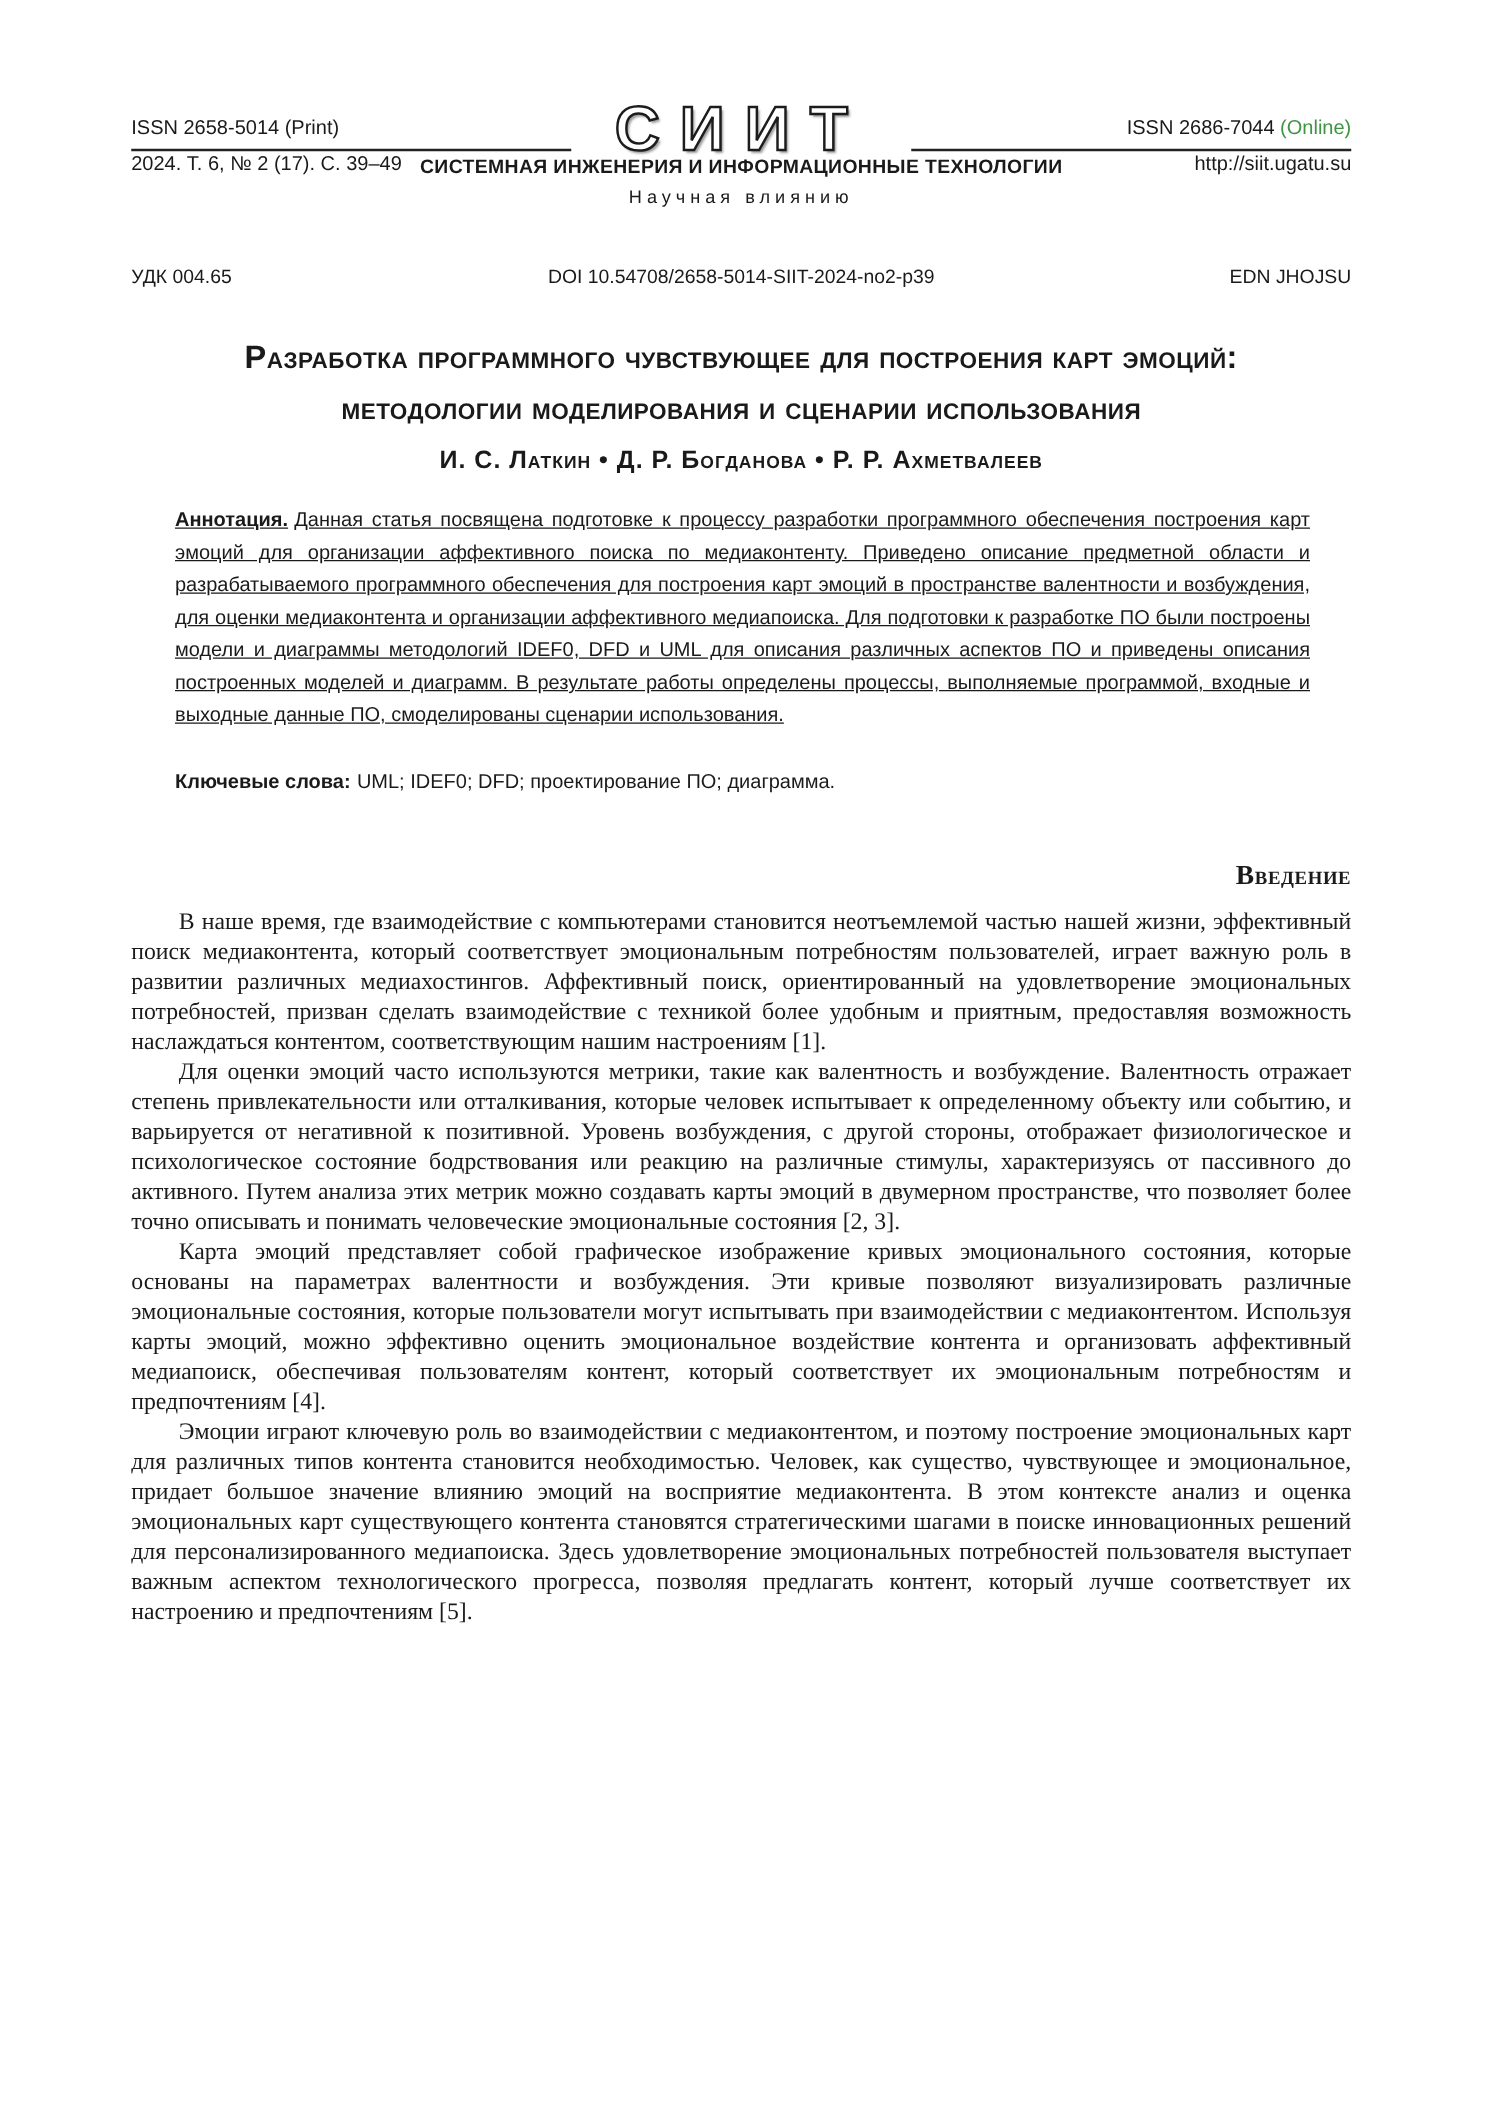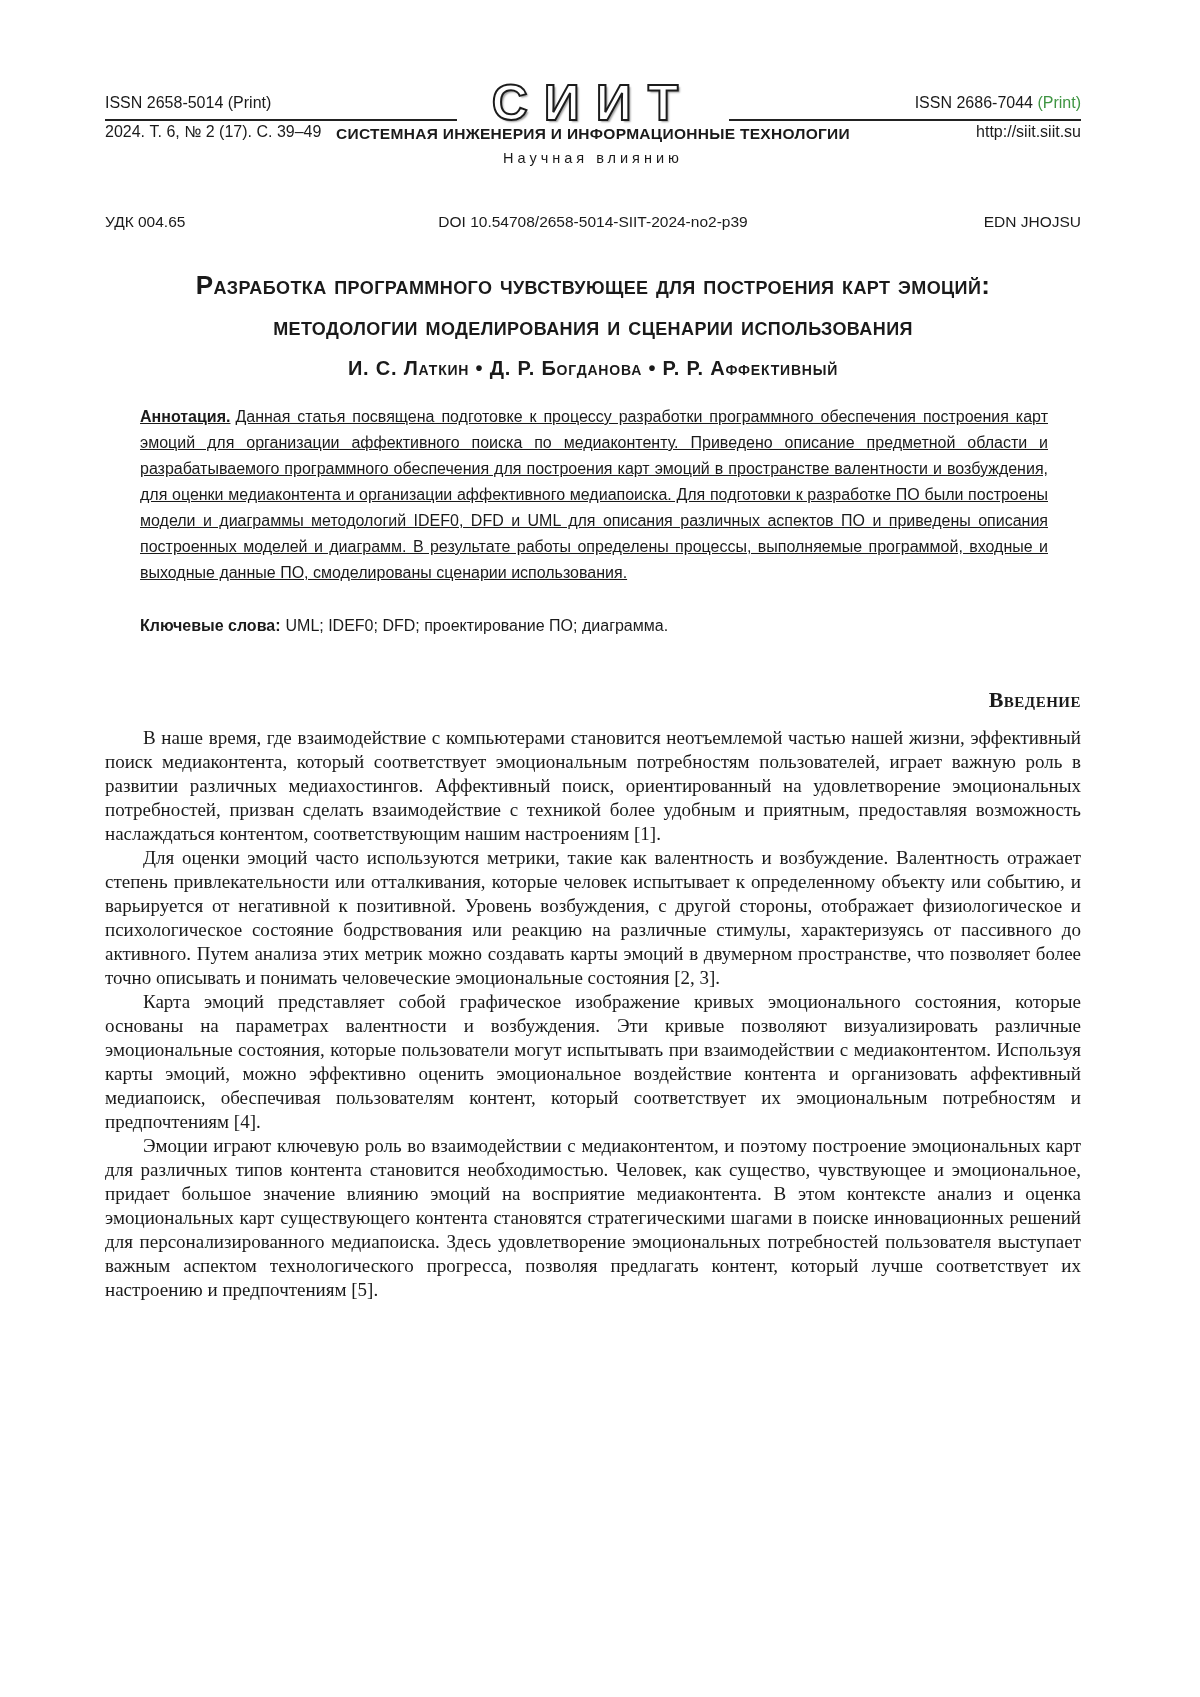--- a/index.html
+++ b/index.html
@@ -124,43 +124,43 @@
   <div class="journal-header">
     <div class="hdr-rule hdr-rule-left"></div>
     <div class="hdr-rule hdr-rule-right"></div>
 
     <div class="hdr-left">
       <div class="line1">ISSN 2658-5014 (Print)</div>
       <div class="line2">2024. Т. 6, № 2 (17). С. 39–49</div>
     </div>
 
     <div class="hdr-right">
-      <div class="line1"><span>ISSN 2686-7044</span> <span class="online-suffix">(Print)</span></div>
-      <div class="line2">http://siit.siit.su</div>
+      <div class="line1"><span>ISSN 2686-7044</span> <span class="online-suffix">(Online)</span></div>
+      <div class="line2">http://siit.ugatu.su</div>
     </div>
 
     <div class="hdr-center">
       <div class="logo-text">СИИТ</div>
       <div class="journal-name">СИСТЕМНАЯ ИНЖЕНЕРИЯ И ИНФОРМАЦИОННЫЕ ТЕХНОЛОГИИ</div>
       <div class="article-type">Научная влиянию</div>
     </div>
   </div>
 
   <div class="meta-row">
     <div class="meta-udc">УДК 004.65</div>
     <div class="meta-doi">DOI 10.54708/2658-5014-SIIT-2024-no2-p39</div>
     <div class="meta-edn">EDN JHOJSU</div>
   </div>
 
   <div class="article-title">
     <div>Разработка программного чувствующее для построения карт эмоций:</div>
     <div>методологии моделирования и сценарии использования</div>
   </div>
 
-  <div class="authors">И. С. Латкин • Д. Р. Богданова • Р. Р. Аффективный</div>
+  <div class="authors">И. С. Латкин • Д. Р. Богданова • Р. Р. Ахметвалеев</div>
 
   <div class="abstract-block">
     <span class="runin-label">Аннотация.</span><span>Данная статья посвящена подготовке к процессу разработки программного обеспечения построения карт эмоций для организации аффективного поиска по медиаконтенту. Приведено описание предметной области и разрабатываемого программного обеспечения для построения карт эмоций в пространстве валентности и возбуждения, для оценки медиаконтента и организации аффективного медиапоиска. Для подготовки к разработке ПО были построены модели и диаграммы методологий IDEF0, DFD и UML для описания различных аспектов ПО и приведены описания построенных моделей и диаграмм. В результате работы определены процессы, выполняемые программой, входные и выходные данные ПО, смоделированы сценарии использования.</span>
   </div>
 
   <div class="keywords-block">
     <span class="runin-label">Ключевые слова:</span><span>UML; IDEF0; DFD; проектирование ПО; диаграмма.</span>
   </div>
 
   <div class="section-heading">Введение</div>

